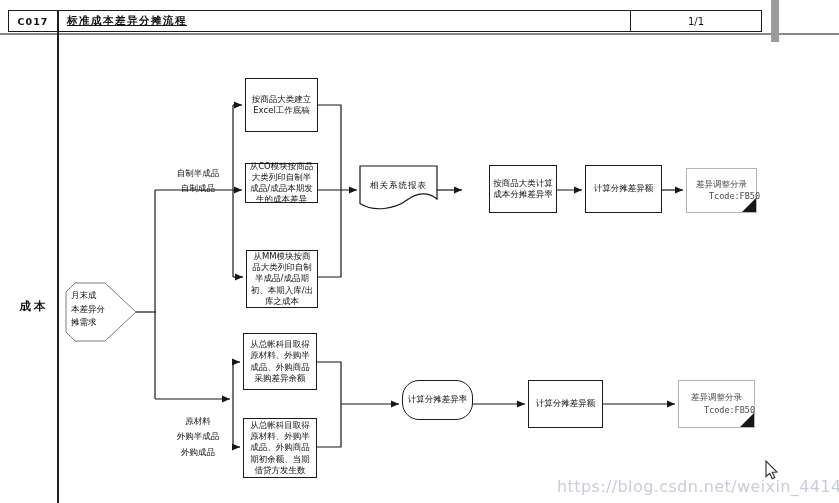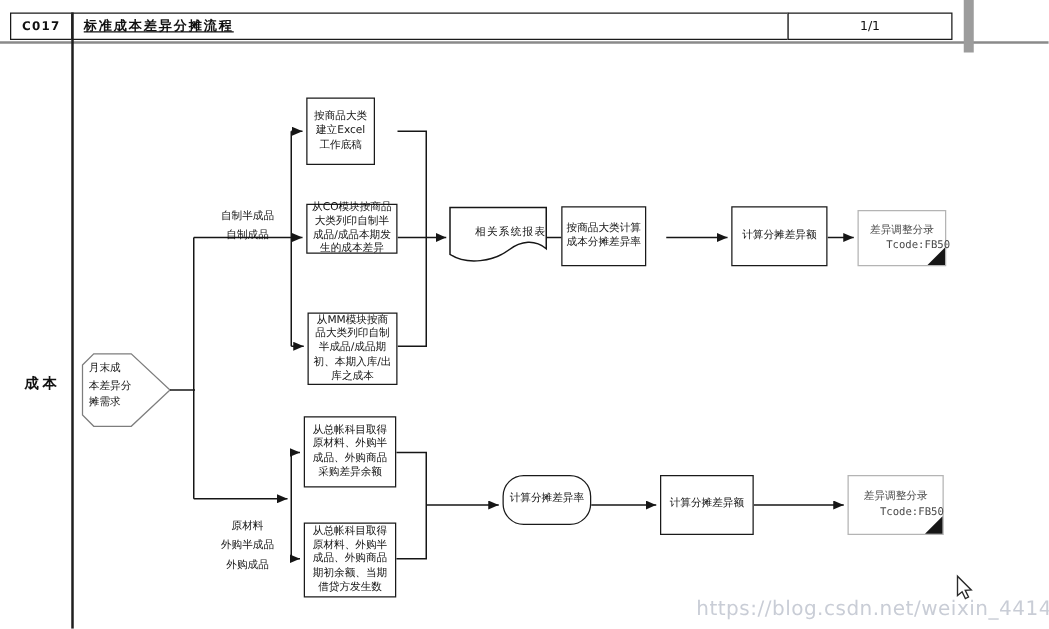--- a/index.html
+++ b/index.html
@@ -23,21 +23,21 @@
   
   .box{position:absolute;box-sizing:border-box;border:1.4px solid #1a1a1a;background:#fff;
        display:flex;align-items:center;justify-content:center;flex-direction:column;
        text-align:center;font-size:8.5px;line-height:1.32;padding:1px 3px;}
   .fb50{border:1px solid #b4b4b4;color:#4a4a4a;}
   .fb50 .corner{position:absolute;right:0;bottom:0;width:0;height:0;
                 border-left:14px solid transparent;border-bottom:14px solid #161616;}
   .tcode{font-family:"DejaVu Sans Mono","Liberation Mono",monospace;font-size:8.5px;margin-top:1px;margin-left:26px;}
   .lbl{position:absolute;font-size:8.5px;text-align:center;white-space:pre-line;line-height:1.8;margin-top:12px;}
   .shape-text{position:absolute;font-size:8.5px;line-height:1.6;white-space:pre-line;}
-  .doc-text{position:absolute;font-size:8.5px;text-align:right;letter-spacing:1px;}
+  .doc-text{position:absolute;font-size:8.5px;text-align:center;letter-spacing:1px;}
   svg.layer{position:absolute;left:0;top:0;pointer-events:none;}
   .watermark{position:absolute;left:557px;top:477px;width:280px;font-size:16px;
              color:#c9cdd6;letter-spacing:0.4px;white-space:nowrap;}
 </style>
 </head>
 <body>
 
 <div class="hcell hcode" style="left:8px;top:10px;width:50px;height:22px;text-align:center;">
   <span>C017</span>
 </div>
@@ -95,31 +95,31 @@
 <div class="shape-text" style="left:71px;top:289px;width:58px;">月末成
 本差异分
 摊需求</div>
 
 <div class="lbl" style="left:158px;top:154px;width:80px;">自制半成品
 自制成品</div>
 <div class="lbl" style="left:158px;top:402px;width:80px;">原材料
 外购半成品
 外购成品</div>
 
-<div class="box" style="left:245px;top:78px;width:55px;height:54px;">
+<div class="box" style="left:245px;top:78px;width:73px;height:54px;">
   <span>按商品大类建立Excel工作底稿</span>
 </div>
 <div class="box" style="left:245px;top:163px;width:73px;height:40px;">
   <span>从CO模块按商品大类列印自制半成品/成品本期发生的成本差异</span>
 </div>
 <div class="box" style="left:246px;top:250px;width:72px;height:58px;">
   <span>从MM模块按商品大类列印自制半成品/成品期初、本期入库/出库之成本</span>
 </div>
 <div class="doc-text" style="left:360px;top:180px;width:77px;">相关系统报表</div>
-<div class="box" style="left:449px;top:165px;width:68px;height:48px;">
+<div class="box" style="left:489px;top:165px;width:68px;height:48px;">
   <span>按商品大类计算成本分摊差异率</span>
 </div>
 <div class="box" style="left:585px;top:165px;width:77px;height:48px;">
   <span>计算分摊差异额</span>
 </div>
 <div class="box fb50" style="left:686px;top:168px;width:71px;height:45px;">
   <span>差异调整分录</span>
   <span class="tcode">Tcode:FB50</span>
   <i class="corner"></i>
 </div>

